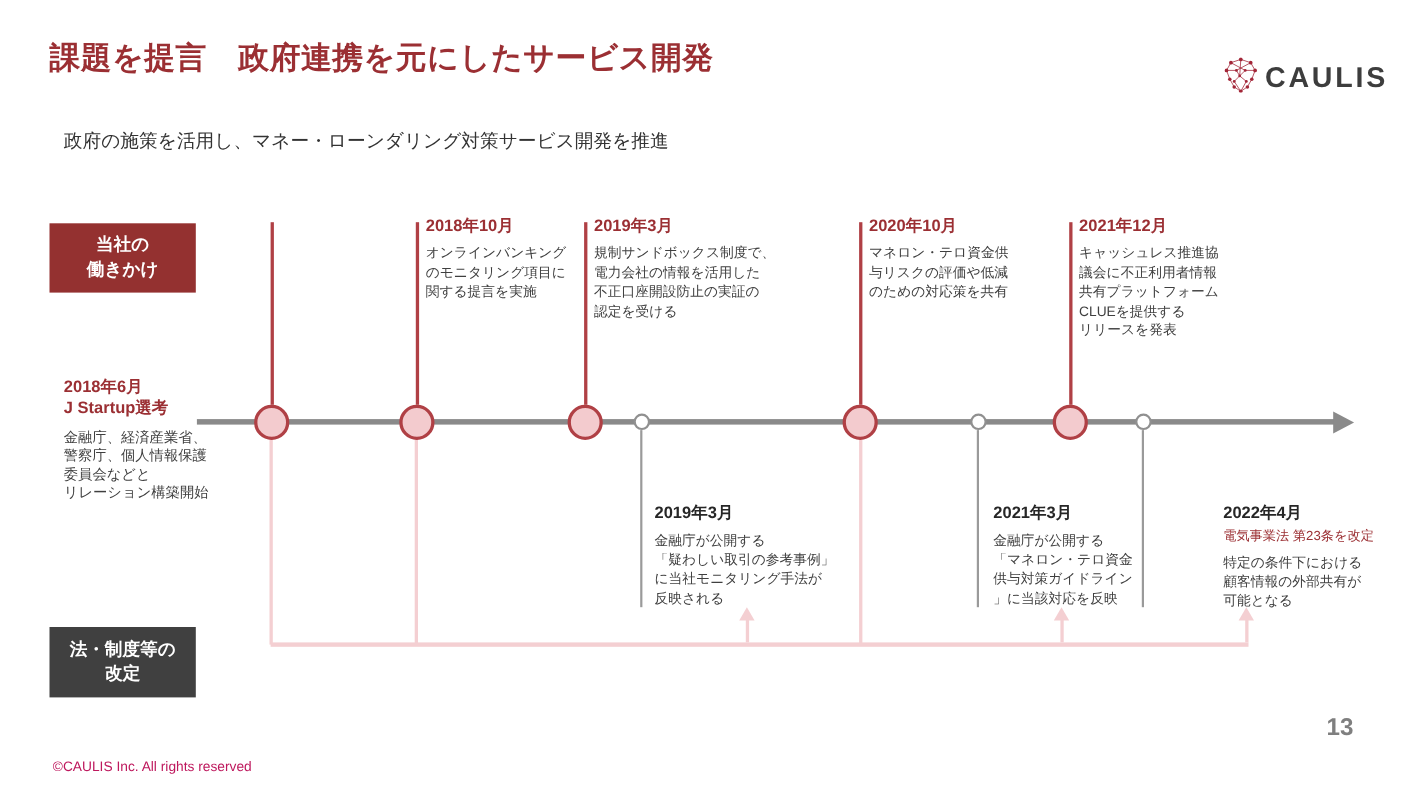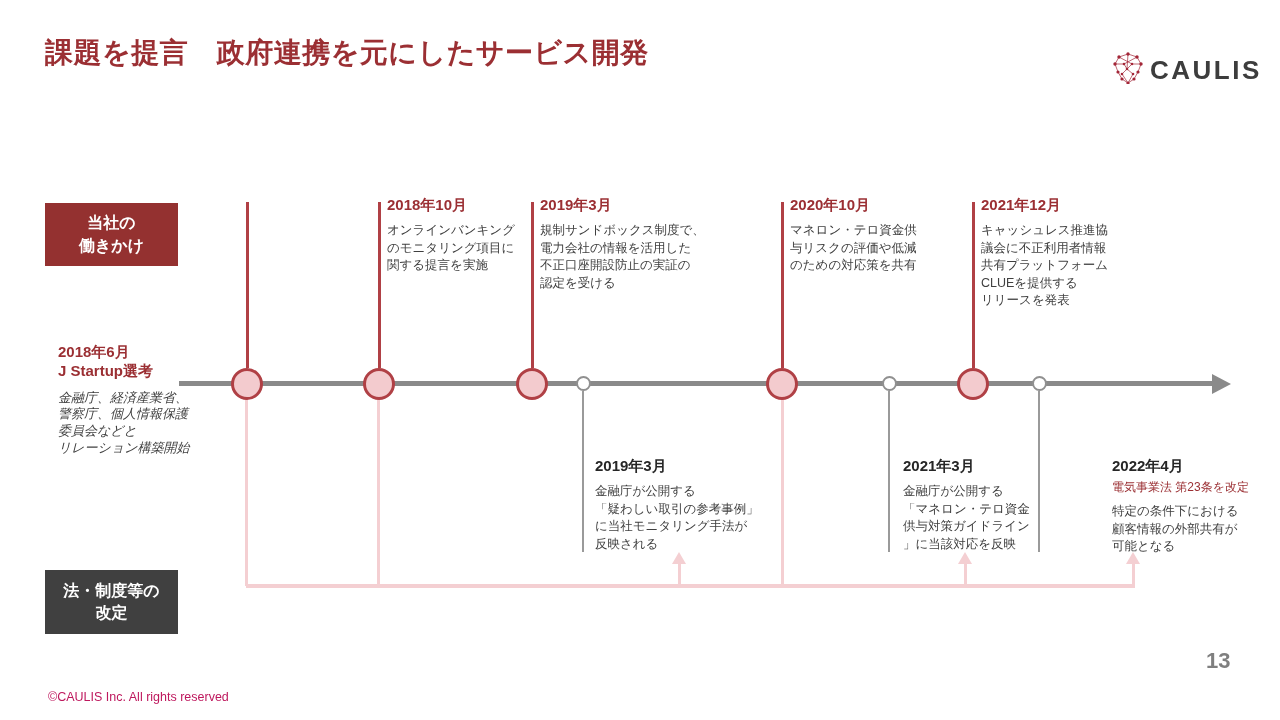--- a/index.html
+++ b/index.html
@@ -22,21 +22,21 @@
   .label-box.regulations{top:570px;height:64px;background:var(--dark-box);}
 
   .axis-line{position:absolute;left:179px;top:381px;width:1036px;height:5px;background:var(--axis-gray);}
   .axis-head{
     position:absolute;left:1212px;top:374px;width:0;height:0;
     border-left:19px solid var(--axis-gray);border-top:10px solid transparent;border-bottom:10px solid transparent;
   }
 
   .origin{position:absolute;left:58px;top:343px;width:165px;}
   .origin-date,.origin-title{font-size:15px;font-weight:bold;color:var(--accent-red);line-height:1.25;}
-  .origin-desc{margin-top:9px;font-size:13px;line-height:1.3;color:var(--body-text);white-space:pre-line;font-style:italic;}
+  .origin-desc{margin-top:9px;font-size:13px;line-height:1.3;color:var(--body-text);white-space:pre-line;}
 
   .stem-red{position:absolute;top:202px;height:166px;width:3px;background:var(--node-stroke);}
   .node{
     position:absolute;top:368px;width:32px;height:32px;border-radius:50%;
     background:var(--node-fill);border:3px solid var(--node-stroke);box-sizing:border-box;
   }
   .top-text{position:absolute;top:196px;}
   .event-date{font-size:15px;font-weight:bold;color:var(--accent-red);}
   .event-desc{margin-top:7px;font-size:12.5px;line-height:1.4;color:var(--body-text);white-space:pre-line;}
 
@@ -95,20 +95,21 @@
             <circle cx="19" cy="12" r="1.3"></circle>
           <circle cx="14" cy="17" r="1.3"></circle>
             <circle cx="9" cy="22" r="1.3"></circle>
             <circle cx="20" cy="22" r="1.3"></circle>
         </g>
       </svg>
     </span>
     <span class="logo-text">CAULIS</span>
   </div>
 
+  <div class="subtitle">政府の施策を活用し、マネー・ローンダリング対策サービス開発を推進</div>
 
   <div class="label-box regulations">法・制度等の
 改定</div>
   <div class="label-box actions">当社の
 働きかけ</div>
 
   <div class="harness-v" style="left:245px;"></div>
   <div class="harness-v" style="left:377px;"></div>
   <div class="harness-v" style="left:781px;"></div>
   <div class="harness-h"></div>

